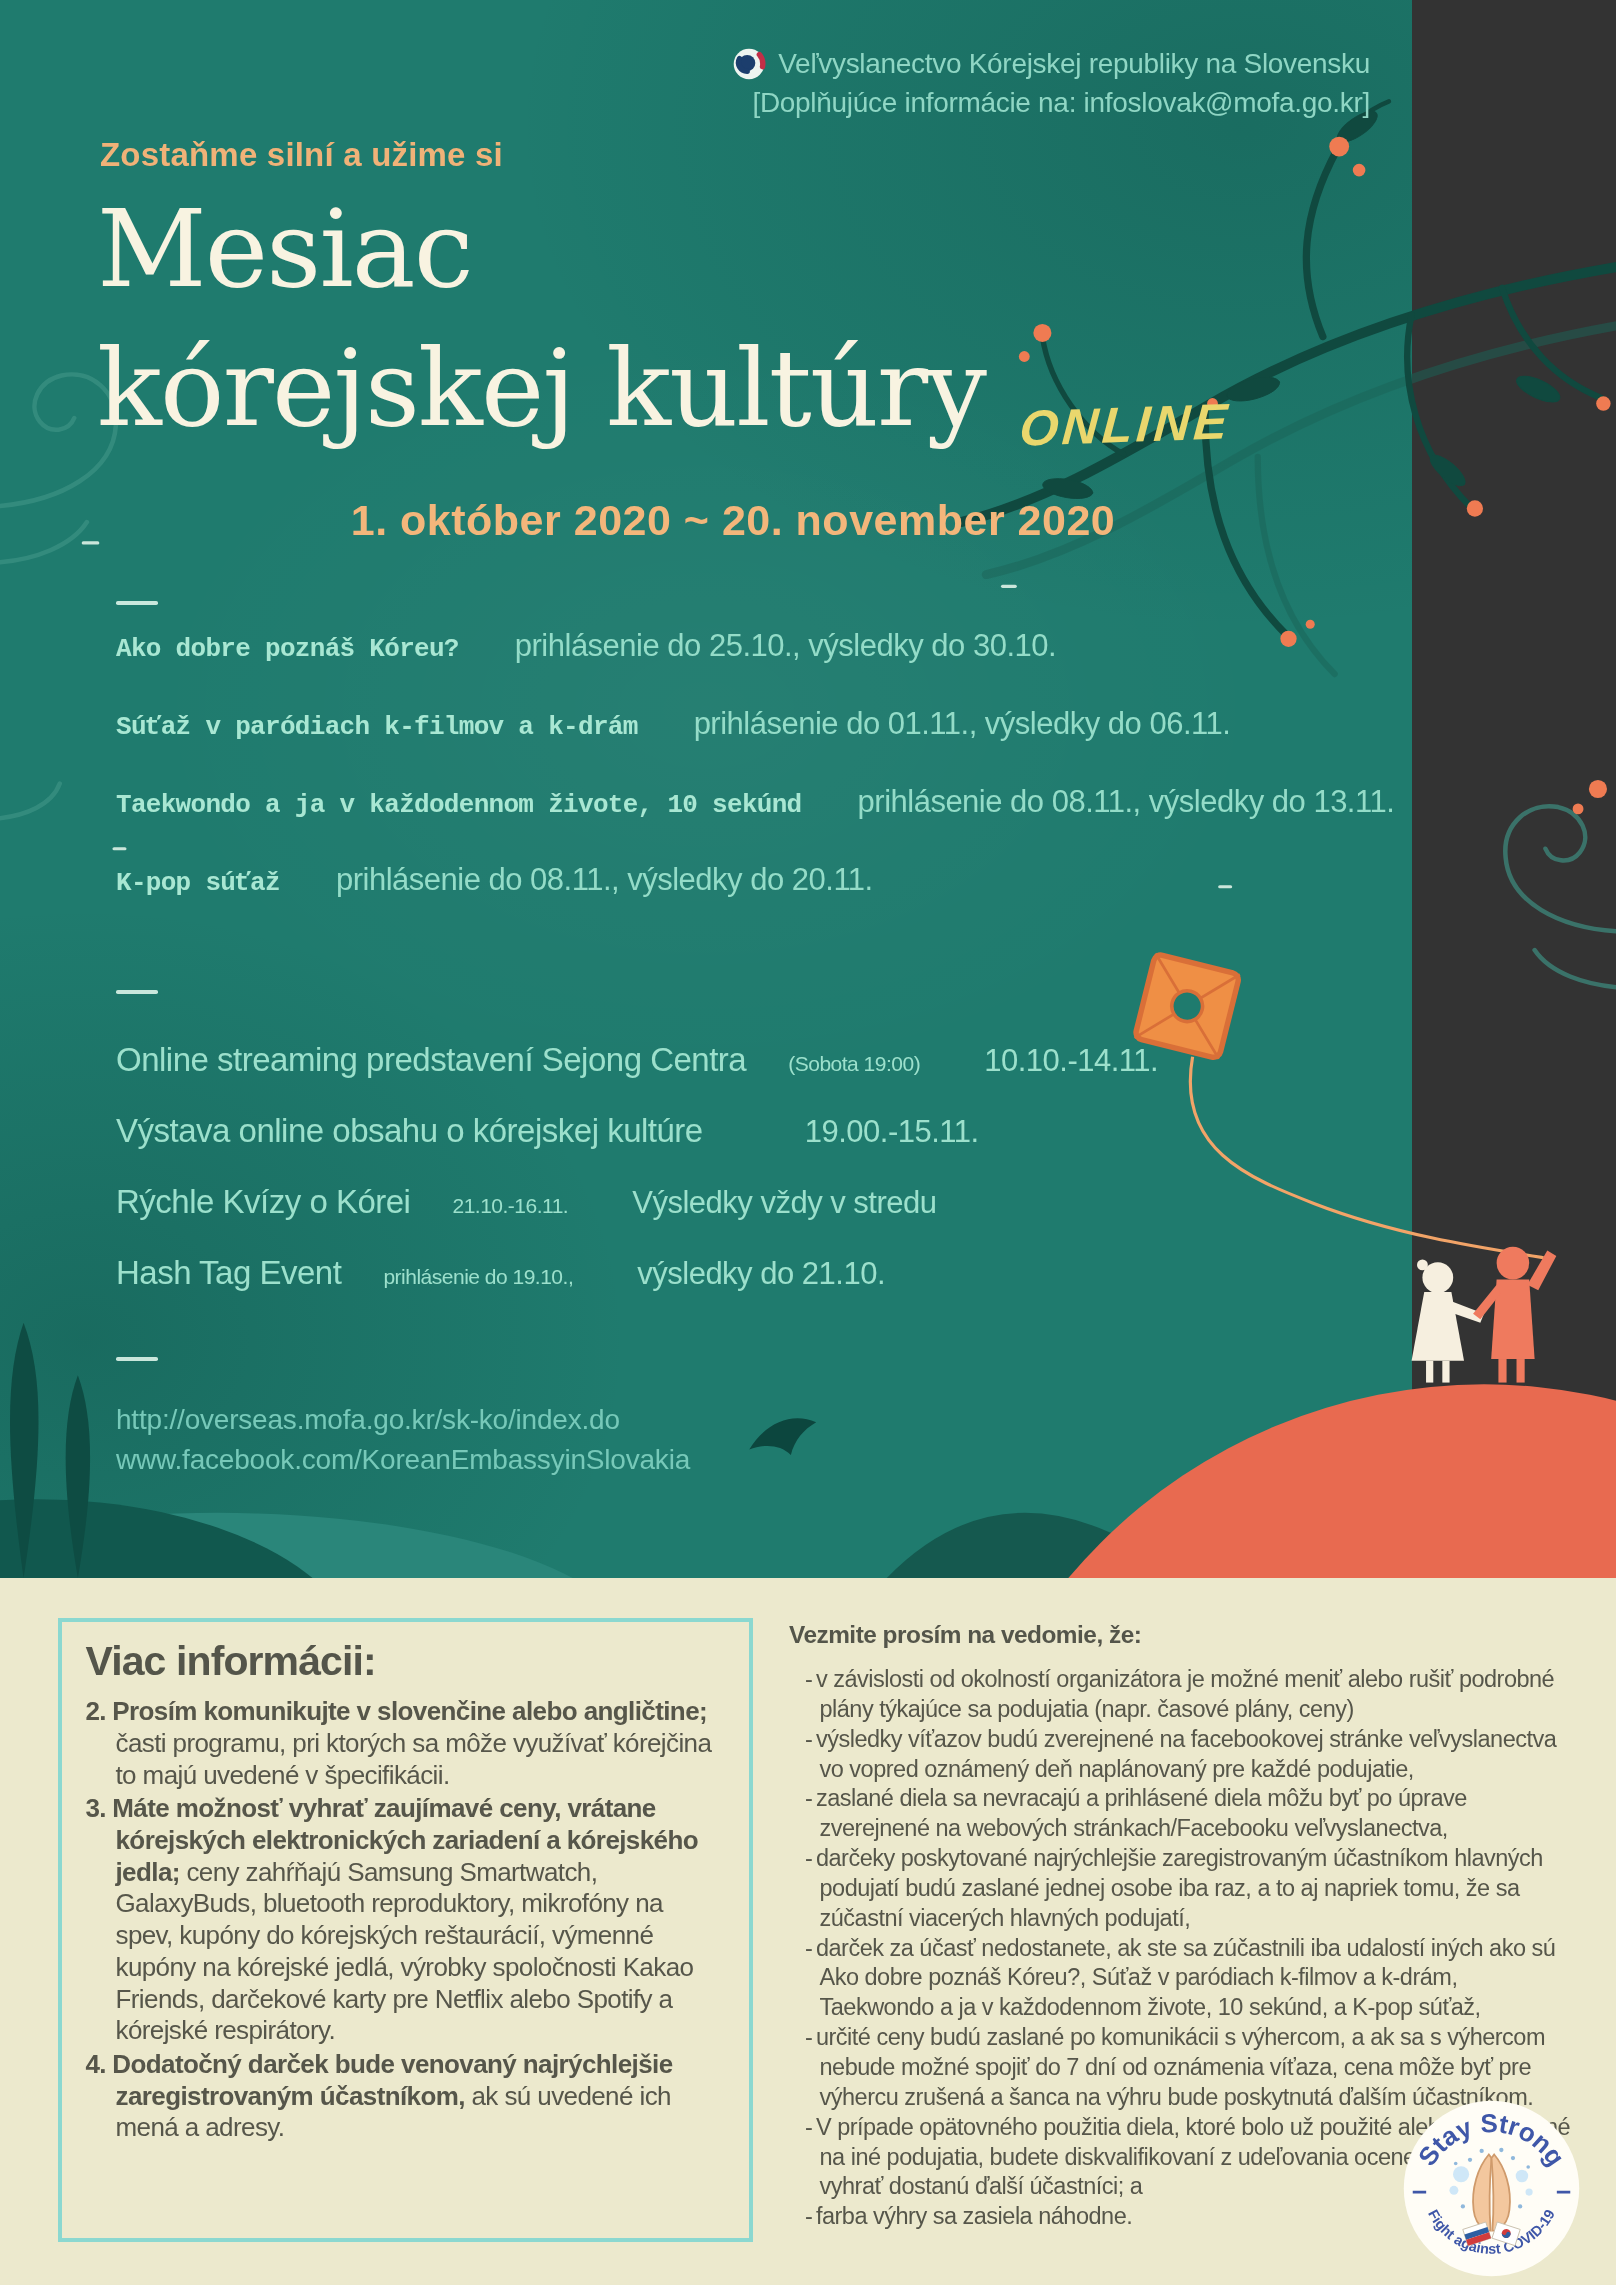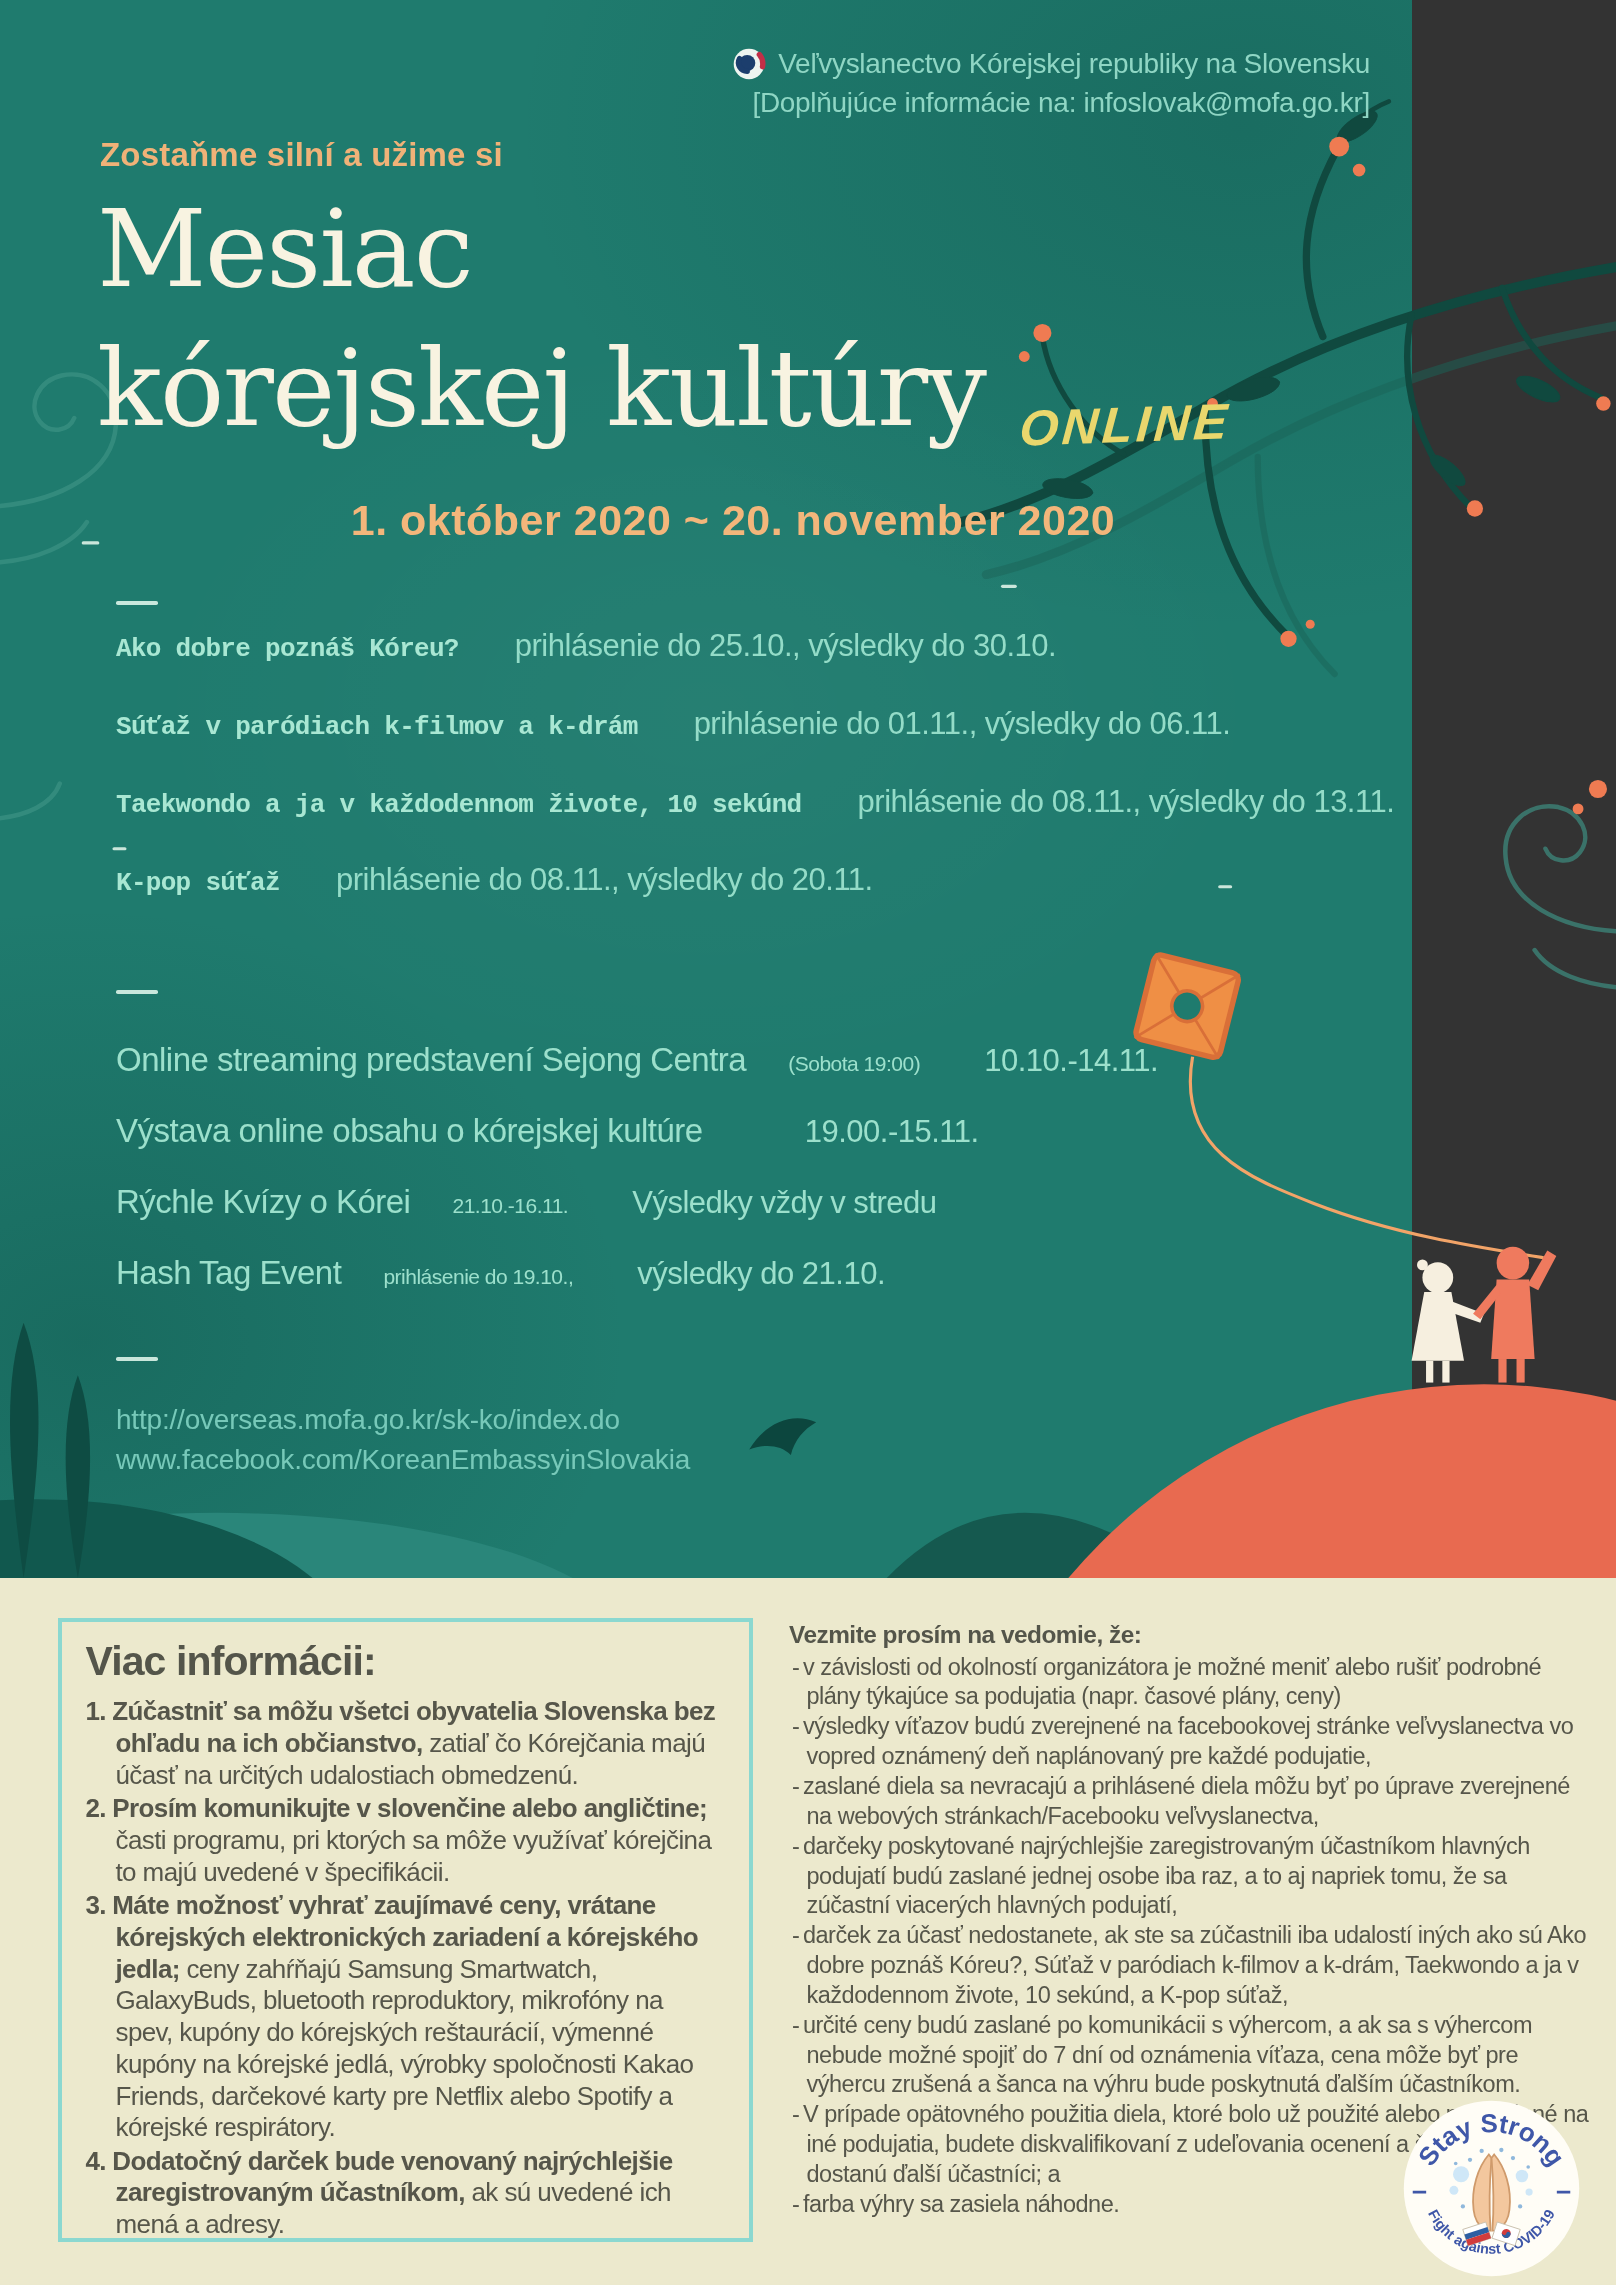--- a/index.html
+++ b/index.html
@@ -37,21 +37,21 @@
   
   .beige{position:absolute;left:0;top:1578px;width:1617px;height:707px;background:#ece9cd;color:#56564a;}
   .info-box{position:absolute;left:58px;top:40px;width:695px;height:624px;box-sizing:border-box;border:4.5px solid #8bd8d0;padding:16.3px 23.5px 14.5px 23.5px;}
   .info-box h2{margin:0 0 11px 0;font-size:41px;letter-spacing:-0.9px;color:#54554a;}
   .info-box ol{margin:0;padding:0;list-style:none;font-size:26px;line-height:1.22;letter-spacing:-0.6px;}
   .info-box li{padding-left:30px;text-indent:-30px;margin-bottom:1.8px;}
   .info-box .num{font-weight:bold;margin-right:6.3px;}
   .info-box b{font-weight:bold;}
   .notes{position:absolute;left:789px;top:43px;width:803px;}
   .notes h3{margin:0 0 3.6px 0;font-size:24.4px;letter-spacing:-0.5px;color:#54554a;}
-  .notes ul{margin:3px;padding:0;list-style:none;font-size:23.5px;line-height:1.27;letter-spacing:-0.5px;}
+  .notes ul{margin:16px;padding:0;list-style:none;font-size:23.5px;line-height:1.27;letter-spacing:-0.5px;}
   .notes li{padding-left:14.5px;text-indent:-14.5px;}
   .notes .nd{margin-right:3.6px;}
   .badge{position:absolute;right:36px;bottom:7.2px;width:179px;height:179px;}
 </style>
 </head>
 <body>
 
 <div class="poster">
 
   <section class="teal">
@@ -218,21 +218,20 @@
       <div>http://overseas.mofa.go.kr/sk-ko/index.do</div>
       <div>www.facebook.com/KoreanEmbassyinSlovakia</div>
     </div>
   </section>
 
   <section class="beige">
 
     <div class="info-box">
       <h2>Viac informácii:</h2>
       <ol>
-        <li><span class="num">1.</span><b>Zúčastniť sa môžu všetci obyvatelia Slovenska bez ohľadu na ich občianstvo,</b><span> zatiaľ čo Kórejčania majú účasť na určitých udalostiach obmedzenú.</span></li>
         <li><span class="num">2.</span><b>Prosím komunikujte v slovenčine alebo angličtine;</b><span> časti programu, pri ktorých sa môže využívať kórejčina to majú uvedené v špecifikácii.</span></li>
         <li><span class="num">3.</span><b>Máte možnosť vyhrať zaujímavé ceny, vrátane kórejských elektronických zariadení a kórejského jedla;</b><span> ceny zahŕňajú Samsung Smartwatch, GalaxyBuds, bluetooth reproduktory, mikrofóny na spev, kupóny do kórejských reštaurácií, výmenné kupóny na kórejské jedlá, výrobky spoločnosti Kakao Friends, darčekové karty pre Netflix alebo Spotify a kórejské respirátory.</span></li>
         <li><span class="num">4.</span><b>Dodatočný darček bude venovaný najrýchlejšie zaregistrovaným účastníkom,</b><span> ak sú uvedené ich mená a adresy.</span></li>
       </ol>
     </div>
 
     <div class="notes">
       <h3>Vezmite prosím na vedomie, že:</h3>
       <ul>
         <li><span class="nd">-</span><span>v závislosti od okolností organizátora je možné meniť alebo rušiť podrobné plány týkajúce sa podujatia (napr. časové plány, ceny)</span></li>

